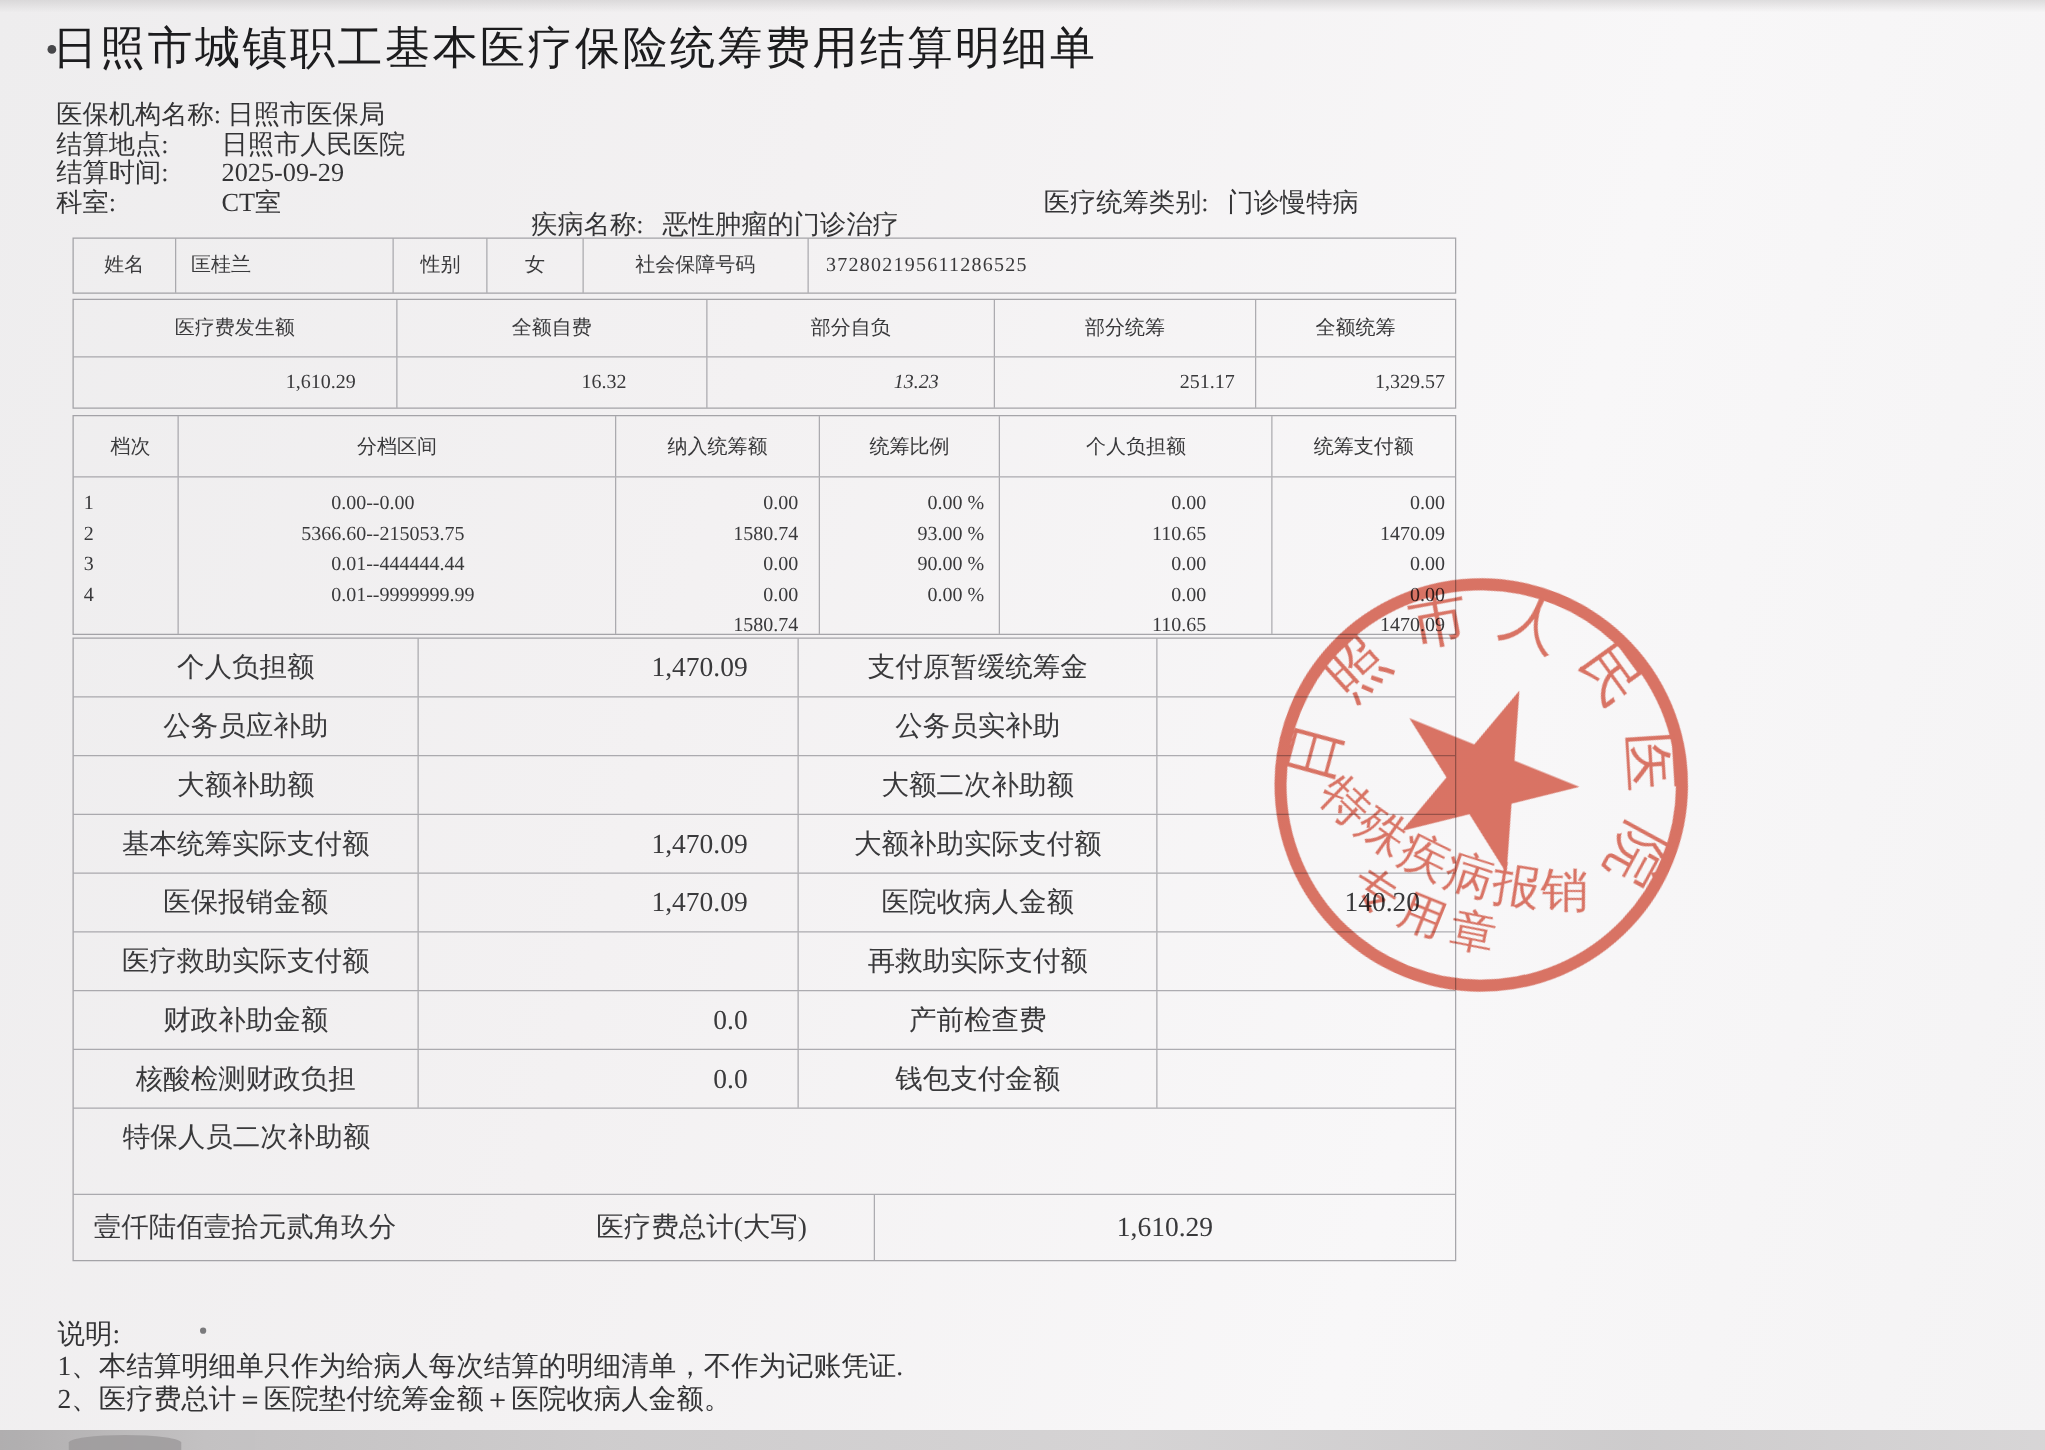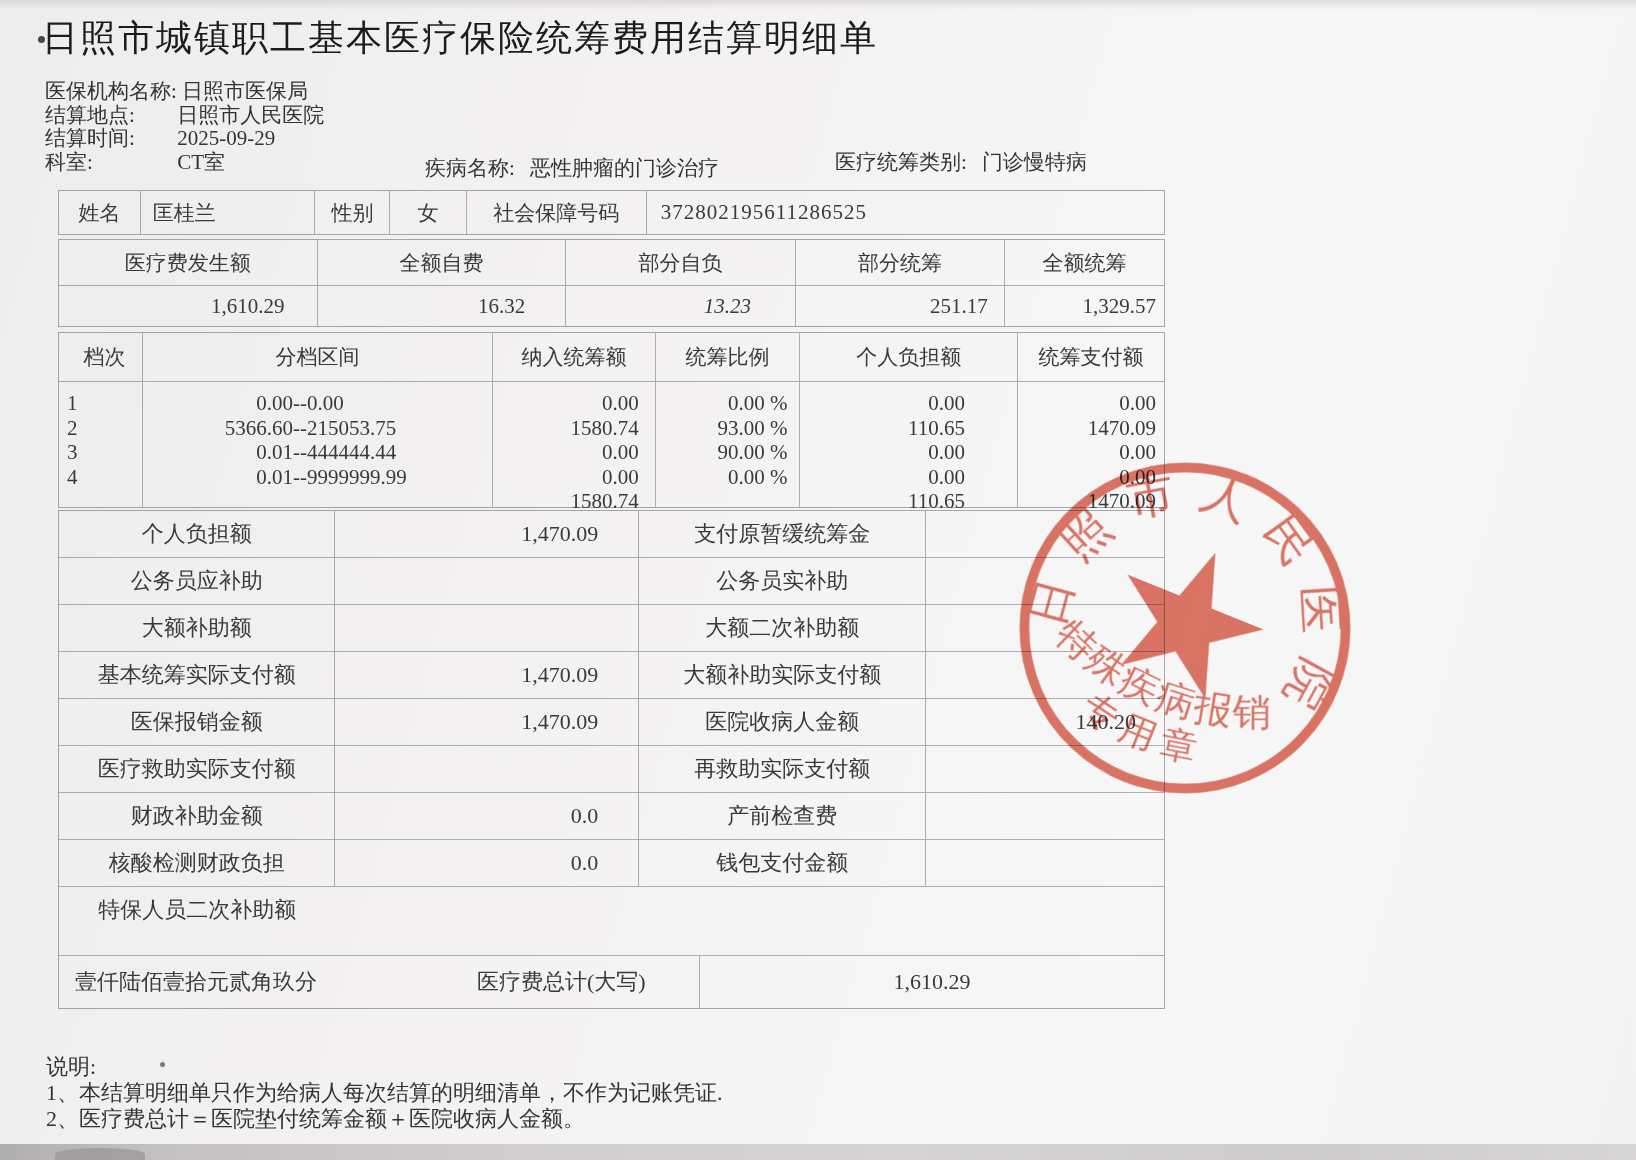--- a/index.html
+++ b/index.html
@@ -17,45 +17,45 @@
   .edge-bottom::before{content:"";position:absolute;left:55px;bottom:0;width:90px;height:12px;
     background:#8d8b8c;border-radius:50% 50% 0 0;opacity:.8;}
   .artifact-dot{position:absolute;background:#47474a;border-radius:50%;}
 
   .doc-title{position:absolute;left:42px;top:14px;font-size:36px;font-weight:400;
     color:#1c1c1e;letter-spacing:2px;white-space:nowrap;}
 
   .hdr{position:absolute;left:45px;top:80px;font-size:21px;color:#333335;line-height:23.5px;white-space:nowrap;}
   .hdr-line{position:relative;height:23.5px;}
   .hdr-label{display:inline-block;min-width:127px;}
-  .hdr-abs1{position:absolute;left:380px;top:6px;}
+  .hdr-abs1{position:absolute;left:380px;top:17px;}
   .hdr-abs2{position:absolute;left:790px;top:0;}
   .hdr-abs1 .hdr-label,.hdr-abs2 .hdr-label{min-width:0;margin-right:10px;}
 
   .tbl{position:absolute;left:58px;width:1107px;box-sizing:border-box;
-    border:1px solid rgba(100,100,108,0.55);font-size:21px;}
+    border:1px solid rgba(100,100,108,0.55);font-size:16px;}
   .row{display:flex;box-sizing:border-box;}
   .cell{box-sizing:border-box;display:flex;align-items:center;overflow:hidden;white-space:nowrap;}
   .br{border-right:1px solid rgba(100,100,108,0.5);}
   .bb{border-bottom:1px solid rgba(100,100,108,0.5);}
   .center{justify-content:center;}
   .right{justify-content:flex-end;}
   .left{justify-content:flex-start;}
 
   
   .person{top:190px;height:45px;}
   .person .row{height:100%;}
   .p1{width:7.4%;} .p2{width:15.8%;padding-left:12px;} .p3{width:6.8%;} .p4{width:6.9%;}
   .p5{width:16.3%;} .p6{flex:1;padding-left:14px;letter-spacing:1px;}
 
   
   .fee{top:239px;}
   .fee .hrow{height:46px;} .fee .vrow{height:40px;}
   .f1{width:23.4%;} .f2{width:22.5%;} .f3{width:20.8%;} .f4{width:18.9%;} .f5{flex:1;}
-  .fee .vrow .f1{padding-right:32px;} .fee .vrow .f2{padding-right:40px;}
+  .fee .vrow .f1{padding-right:32px;} .fee .vrow .f2{padding-right:64px;}
   .fee .vrow .f3{padding-right:44px;font-style:italic;} .fee .vrow .f4{padding-right:16px;}
   .fee .vrow .f5{padding-right:8px;}
 
   
   .tier{top:332px;}
   .tier .hrow{height:49px;}
   .tier .body{display:flex;height:125px;}
   .tcol{box-sizing:border-box;padding-top:9px;}
   .t1{width:7.6%;padding-left:8px;} .t2{width:31.7%;} .t3{width:14.7%;}
   .t4{width:13.1%;} .t5{width:19.7%;} .t6{flex:1;}

